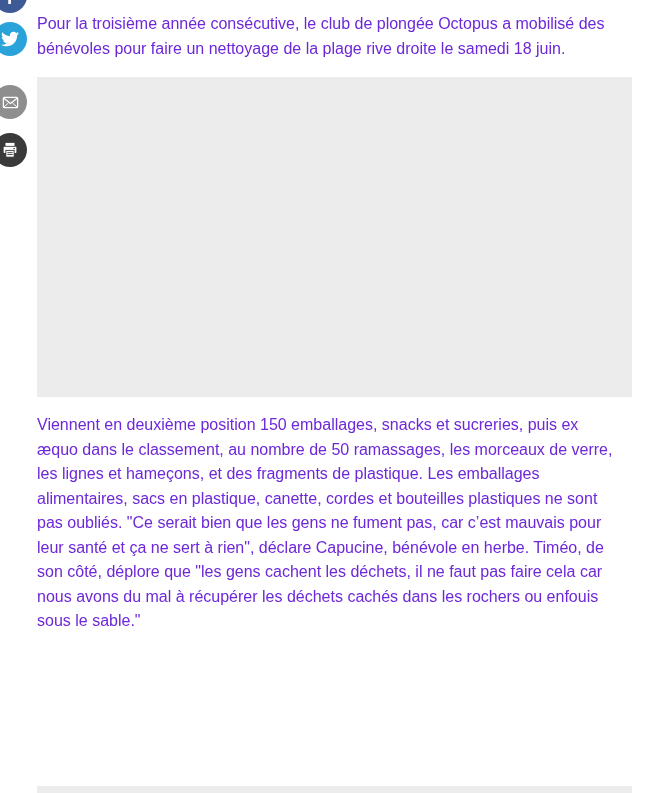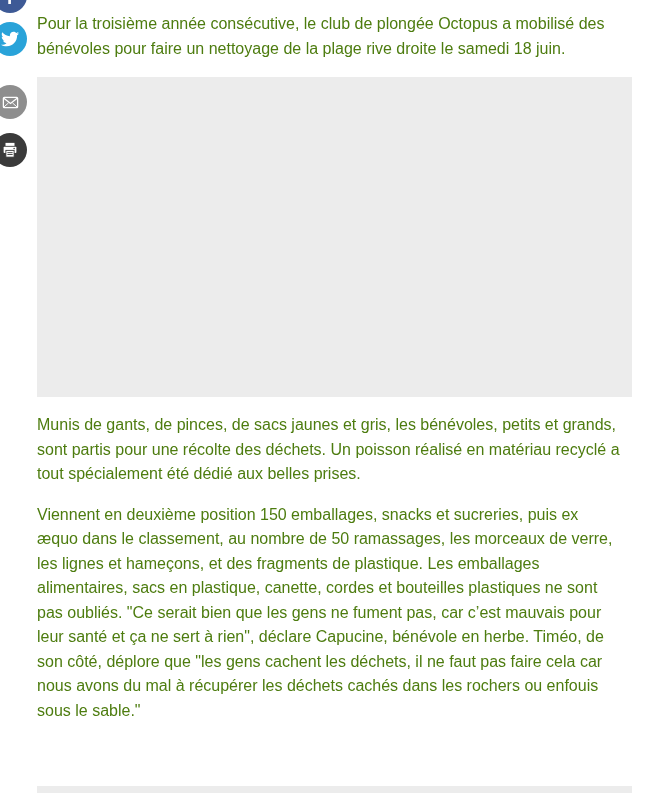--- a/index.html
+++ b/index.html
@@ -45,21 +45,21 @@
     left: 0;
     top: 0;
     right: 0;
     bottom: 0;
     padding: 12px 13px 0 37px;
   }
   .content p {
     margin: 0 12px 16px 0;
     font-size: 16px;
     line-height: 24.5px;
-    color: #4d7c0f;
+    color: #6d28d9;
   }
   .image-ph {
     height: 320px;
     margin: 0 0 16px 0;
   }
   .image-ph-bottom {
     position: absolute;
     top: 786px;
     left: 37px;
     right: 13px;
@@ -101,19 +101,18 @@
     </svg>
   </a>
 </div>
 
 <div class="content">
 
   <p>Pour la troisième année consécutive, le club de plongée Octopus a mobilisé des bénévoles pour faire un nettoyage de la plage rive droite le samedi 18 juin.</p>
 
   <div class="image-ph" style="background: rgb(236, 236, 236);"></div>
 
-  <p>Munis de gants, de pinces, de sacs jaunes et gris, les bénévoles, petits et grands, sont partis pour une récolte des déchets. Un poisson réalisé en matériau recyclé a tout spécialement été dédié aux belles prises.</p>
 
 
   <p>Viennent en deuxième position 150 emballages, snacks et sucreries, puis ex æquo dans le classement, au nombre de 50 ramassages, les morceaux de verre, les lignes et hameçons, et des fragments de plastique. Les emballages alimentaires, sacs en plastique, canette, cordes et bouteilles plastiques ne sont pas oubliés. "Ce serait bien que les gens ne fument pas, car c’est mauvais pour leur santé et ça ne sert à rien", déclare Capucine, bénévole en herbe. Timéo, de son côté, déplore que "les gens cachent les déchets, il ne faut pas faire cela car nous avons du mal à récupérer les déchets cachés dans les rochers ou enfouis sous le sable."</p>
 
   <div class="image-ph-bottom" style="background: rgb(236, 236, 236);"></div>
 </div>
 
 </body></html>

